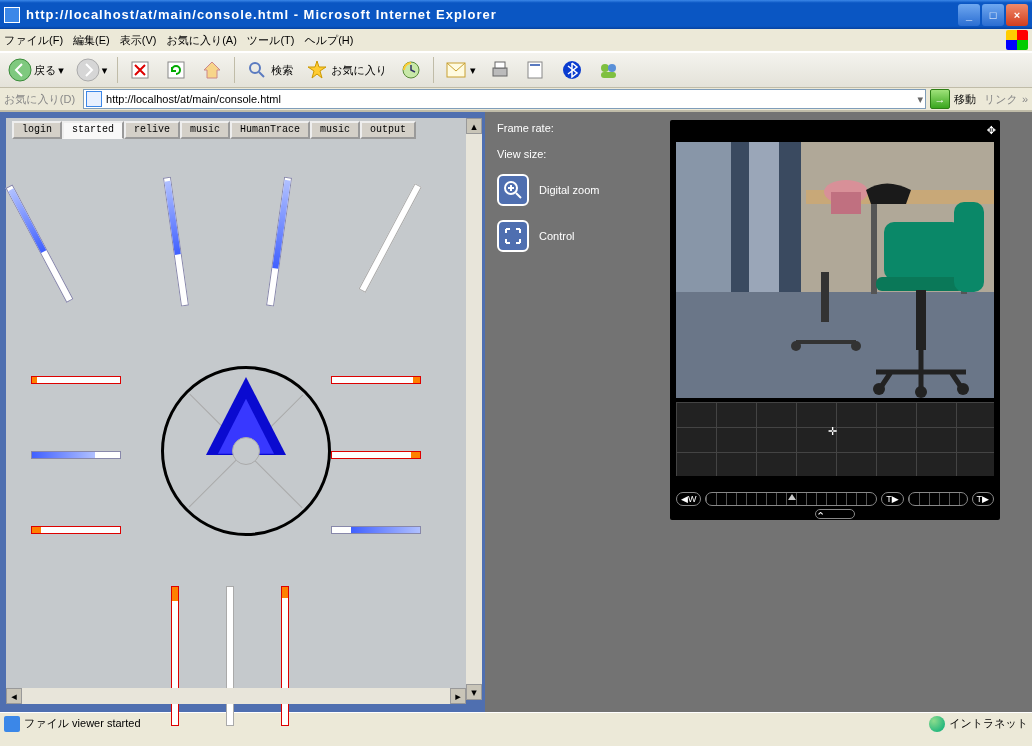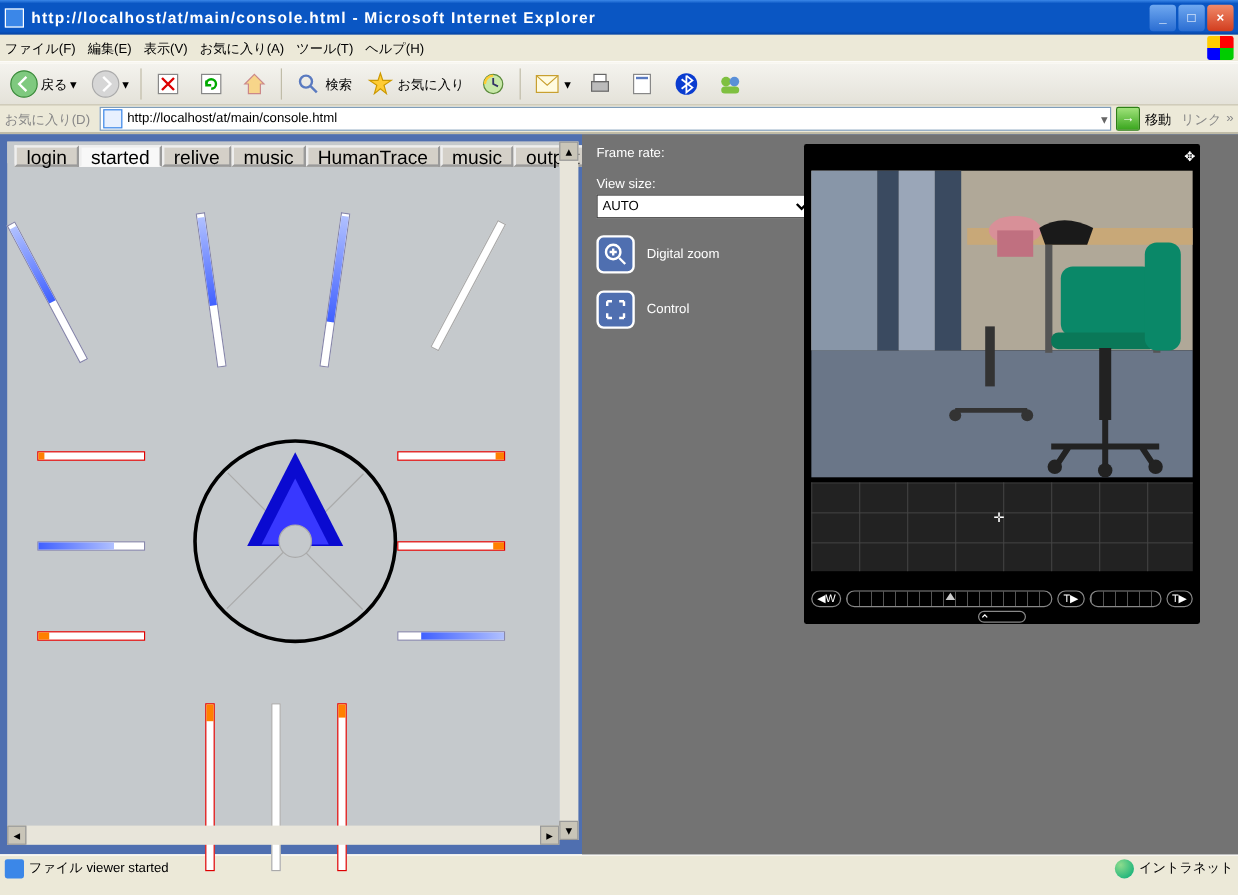--- a/index.html
+++ b/index.html
@@ -33,21 +33,21 @@
 .leftpane { width: 485px; height: 598px; background:#4f6fb0; position:relative;}
 .appletframe { position:absolute; left:6px; top:6px; width:460px; height:582px; background:#c5c9cc; }
 .vscrollbar { position:absolute; right:3px; top:6px; width:16px; height:582px; background:#e8e5da;}
 .vscrollbar .up,.vscrollbar .down{height:16px;background:#c9c5b8;border:1px solid #999; display:flex;align-items:center;justify-content:center;}
 .vscrollbar .track{height:550px;}
 .hscrollbar { position:absolute; left:6px; bottom:6px; width:460px; height:16px; background:#e8e5da; display:flex;}
 .hscrollbar .l,.hscrollbar .r{width:16px;background:#c9c5b8;border:1px solid #999;display:flex;align-items:center;justify-content:center;}
 .hscrollbar .t{flex:1;}
 
 .tabs { display:flex; background:#c5c9cc; height:18px; padding-left:6px; padding-top:3px; gap:0;}
-.tab { background:#d4d0c8; border:2px outset #eee; padding:1px 8px; font-size:16px; height:18px;}
+.tab { background:#d4d0c8; border:2px outset #eee; padding:1px 8px; font-size:10px; height:18px;font-family:Liberation Mono, monospace;}
 .tab.on { background:#f8f8f8; border-bottom:1px solid #f8f8f8;}
 
 .sensors { position:relative; width:460px; height:560px;}
 .dial { position:absolute; left:155px; top:230px; width:170px; height:170px; border:3px solid #000; border-radius:50%; background:#c5c9cc;}
 .wedge { position:absolute; left:50%; top:50%; width:0; height:0; border-left:40px solid transparent; border-right:40px solid transparent; border-bottom:78px solid #0a0ad0; transform:translate(-50%,-95%);}
 .wedge2 { position:absolute; left:50%; top:50%; width:0; height:0; border-left:28px solid transparent; border-right:28px solid transparent; border-bottom:55px solid #3838ff; transform:translate(-50%,-95%);}
 .hub { position:absolute; left:50%; top:50%; width:28px; height:28px; border:1px solid #aaa; border-radius:50%; background:#c5c9cc; transform:translate(-50%,-50%);}
 .spoke { position:absolute; left:50%; top:50%; width:80px; height:1px; background:#aaa; transform-origin:0 0;}
 
 .bar { position:absolute; width:90px; height:8px; border:1px solid #d00; background:#fff;}
@@ -308,21 +308,20 @@
       <div class="l">◂</div>
       <div class="t"></div>
       <div class="r">▸</div>
     </div>
   </div>
 
   <div class="rightpane">
     <label>Frame rate:</label>
     <div style="height:12px"></div>
     <label>View size:</label>
-    <select class="select"><option>AUTO</option></select>
 
     <div class="ctrlrow">
       <div class="ctrlbtn">
         <svg width="20" height="20">
             <circle cx="8" cy="8" r="6" fill="none" stroke="#fff" stroke-width="2"></circle>
             <line x1="13" y1="13" x2="18" y2="18" stroke="#fff" stroke-width="2"></line>
             <line x1="8" y1="5" x2="8" y2="11" stroke="#fff" stroke-width="2"></line>
             <line x1="5" y1="8" x2="11" y2="8" stroke="#fff" stroke-width="2"></line>
           </svg>
       </div>

